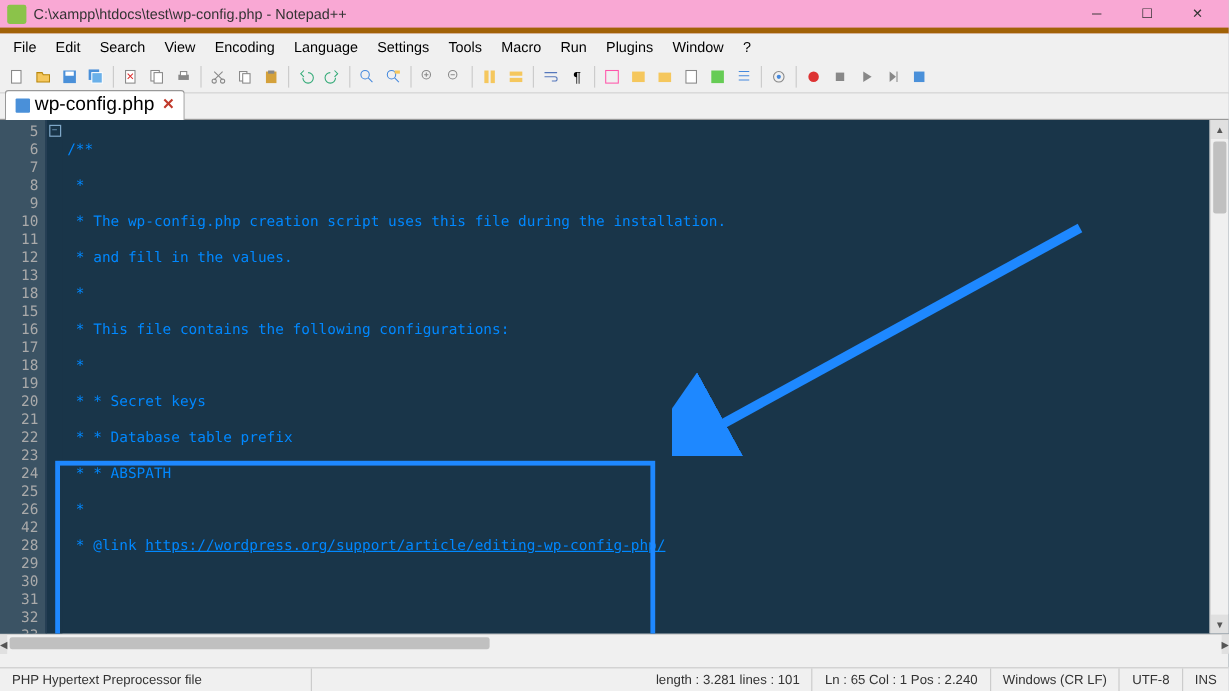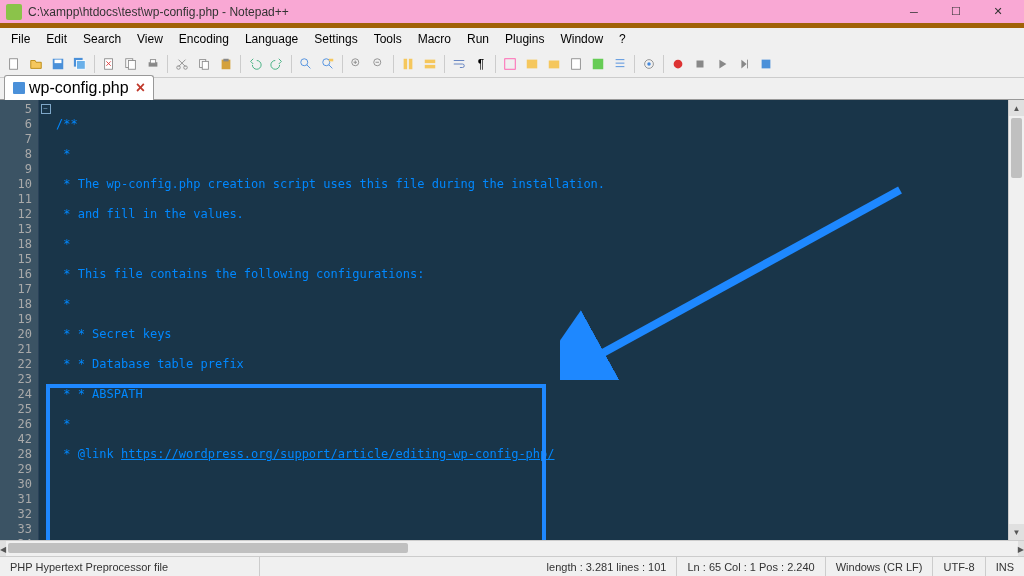--- a/index.html
+++ b/index.html
@@ -29,21 +29,21 @@
 .c-link { color: #0088ff; text-decoration: underline; }
 .highlight-box { position: absolute; border: 4px solid #1e88ff; pointer-events: none; }
 .arrow { position: absolute; pointer-events: none; }
 .scrollbar-v { width: 16px; background: #f0f0f0; border-left: 1px solid #ccc; display: flex; flex-direction: column; }
 .scroll-btn { height: 16px; background: #e0e0e0; display: flex; align-items: center; justify-content: center; font-size: 8px; color: #555; }
 .scroll-track { flex: 1; background: #f0f0f0; position: relative; }
 .scroll-thumb { position: absolute; top: 2px; left: 2px; right: 2px; height: 60px; background: #c0c0c0; border-radius: 2px; }
 .scrollbar-h { height: 16px; background: #f0f0f0; border-top: 1px solid #ccc; display: flex; }
 .scroll-track-h { flex: 1; position: relative; }
 .scroll-thumb-h { position: absolute; top: 2px; left: 2px; height: 10px; width: 400px; background: #c0c0c0; border-radius: 2px; }
-.statusbar { height: 20px; background: #f0f0f0; border-top: 1px solid #ccc; display: flex; align-items: center; font-size: 11px; color: #333; }
+.statusbar { height: 20px; background: #f0f0f0; border-top: 1px solid #ccc; display: flex; align-items: center; font-size: 11px; color: #333; margin-top: 12px; }
 .status-cell { padding: 0 10px; border-right: 1px solid #ccc; height: 100%; display: flex; align-items: center; }
 .status-spacer { flex: 1; }
 svg.ticon { width: 14px; height: 14px; }
 </style>
 </head>
 <body>
 
 <div class="titlebar">
   <div class="titlebar-icon"></div>
   <div class="titlebar-text">C:\xampp\htdocs\test\wp-config.php - Notepad++</div>

